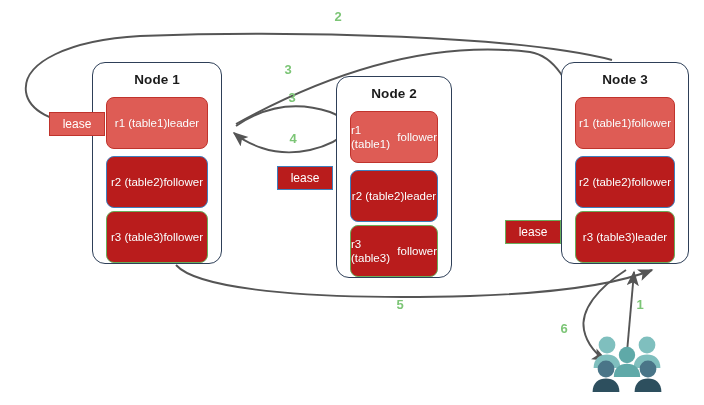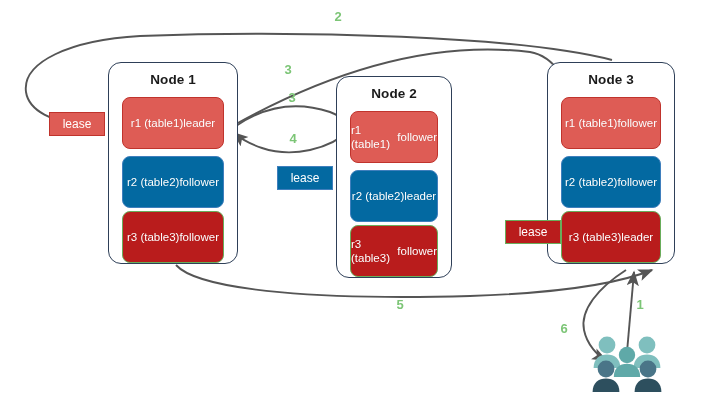--- a/index.html
+++ b/index.html
@@ -53,21 +53,21 @@
     flex-direction: row;
     align-items: center;
     justify-content: center;
     color: #ffffff;
     font-size: 11.5px;
     line-height: 14.5px;
     text-shadow: 0 0 1px rgba(0,0,0,.12);
   }
   .replica .ln { display: block; }
   .r-red   { background: #DE5C55; border: 1.6px solid #C0332C; }
-  .r-blue  { background: #0369a1; border: 1.6px solid #3F7FBD; }
+  .r-blue  { background: #b91c1c; border: 1.6px solid #3F7FBD; }
   .r-green { background: #b91c1c; border: 1.6px solid #69AD5B; }
   .lease {
     position: absolute;
     border-radius: 0;
     box-sizing: border-box;
     display: flex;
     align-items: center;
     justify-content: center;
     color: #ffffff;
     font-size: 12px;
@@ -103,21 +103,21 @@
 
     <path d="M352,128 C330,150 292,158 262,148 C250,144 240,138 234,133" fill="none" stroke="#555555" stroke-width="1.9" marker-end="url(#ah)"></path>
 
     <path d="M176,265 C200,292 330,300 470,296 C560,293 620,283 652,270" fill="none" stroke="#555555" stroke-width="1.9" marker-end="url(#ah)"></path>
 
     <path d="M627,352 L634,272" fill="none" stroke="#555555" stroke-width="1.9" marker-end="url(#ah)"></path>
 
     <path d="M626,270 C598,288 580,310 584,330 C587,345 598,356 606,360" fill="none" stroke="#555555" stroke-width="1.9" marker-end="url(#ah)"></path>
   </svg>
 
-  <div class="node-box" style="left:108px; top:62px; width:130px; height:202px;">
+  <div class="node-box" style="left:92px; top:62px; width:130px; height:202px;">
     <div class="node-title">Node 1</div>
     <div class="replica r-red" style="top:34px;">
       <span class="ln">r1 (table1)</span>
       <span class="ln">leader</span>
     </div>
     <div class="replica r-blue" style="top:93px;">
       <span class="ln">r2 (table2)</span>
       <span class="ln">follower</span>
     </div>
     <div class="replica r-green" style="top:148px;">
@@ -135,21 +135,21 @@
     <div class="replica r-blue" style="top:93px;">
       <span class="ln">r2 (table2)</span>
       <span class="ln">leader</span>
     </div>
     <div class="replica r-green" style="top:148px;">
       <span class="ln">r3 (table3)</span>
       <span class="ln">follower</span>
     </div>
   </div>
 
-  <div class="node-box" style="left:547px; top:62px; width:128px; height:202px;">
+  <div class="node-box" style="left:561px; top:62px; width:128px; height:202px;">
     <div class="node-title">Node 3</div>
     <div class="replica r-red" style="top:34px;">
       <span class="ln">r1 (table1)</span>
       <span class="ln">follower</span>
     </div>
     <div class="replica r-blue" style="top:93px;">
       <span class="ln">r2 (table2)</span>
       <span class="ln">follower</span>
     </div>
     <div class="replica r-green" style="top:148px;">

